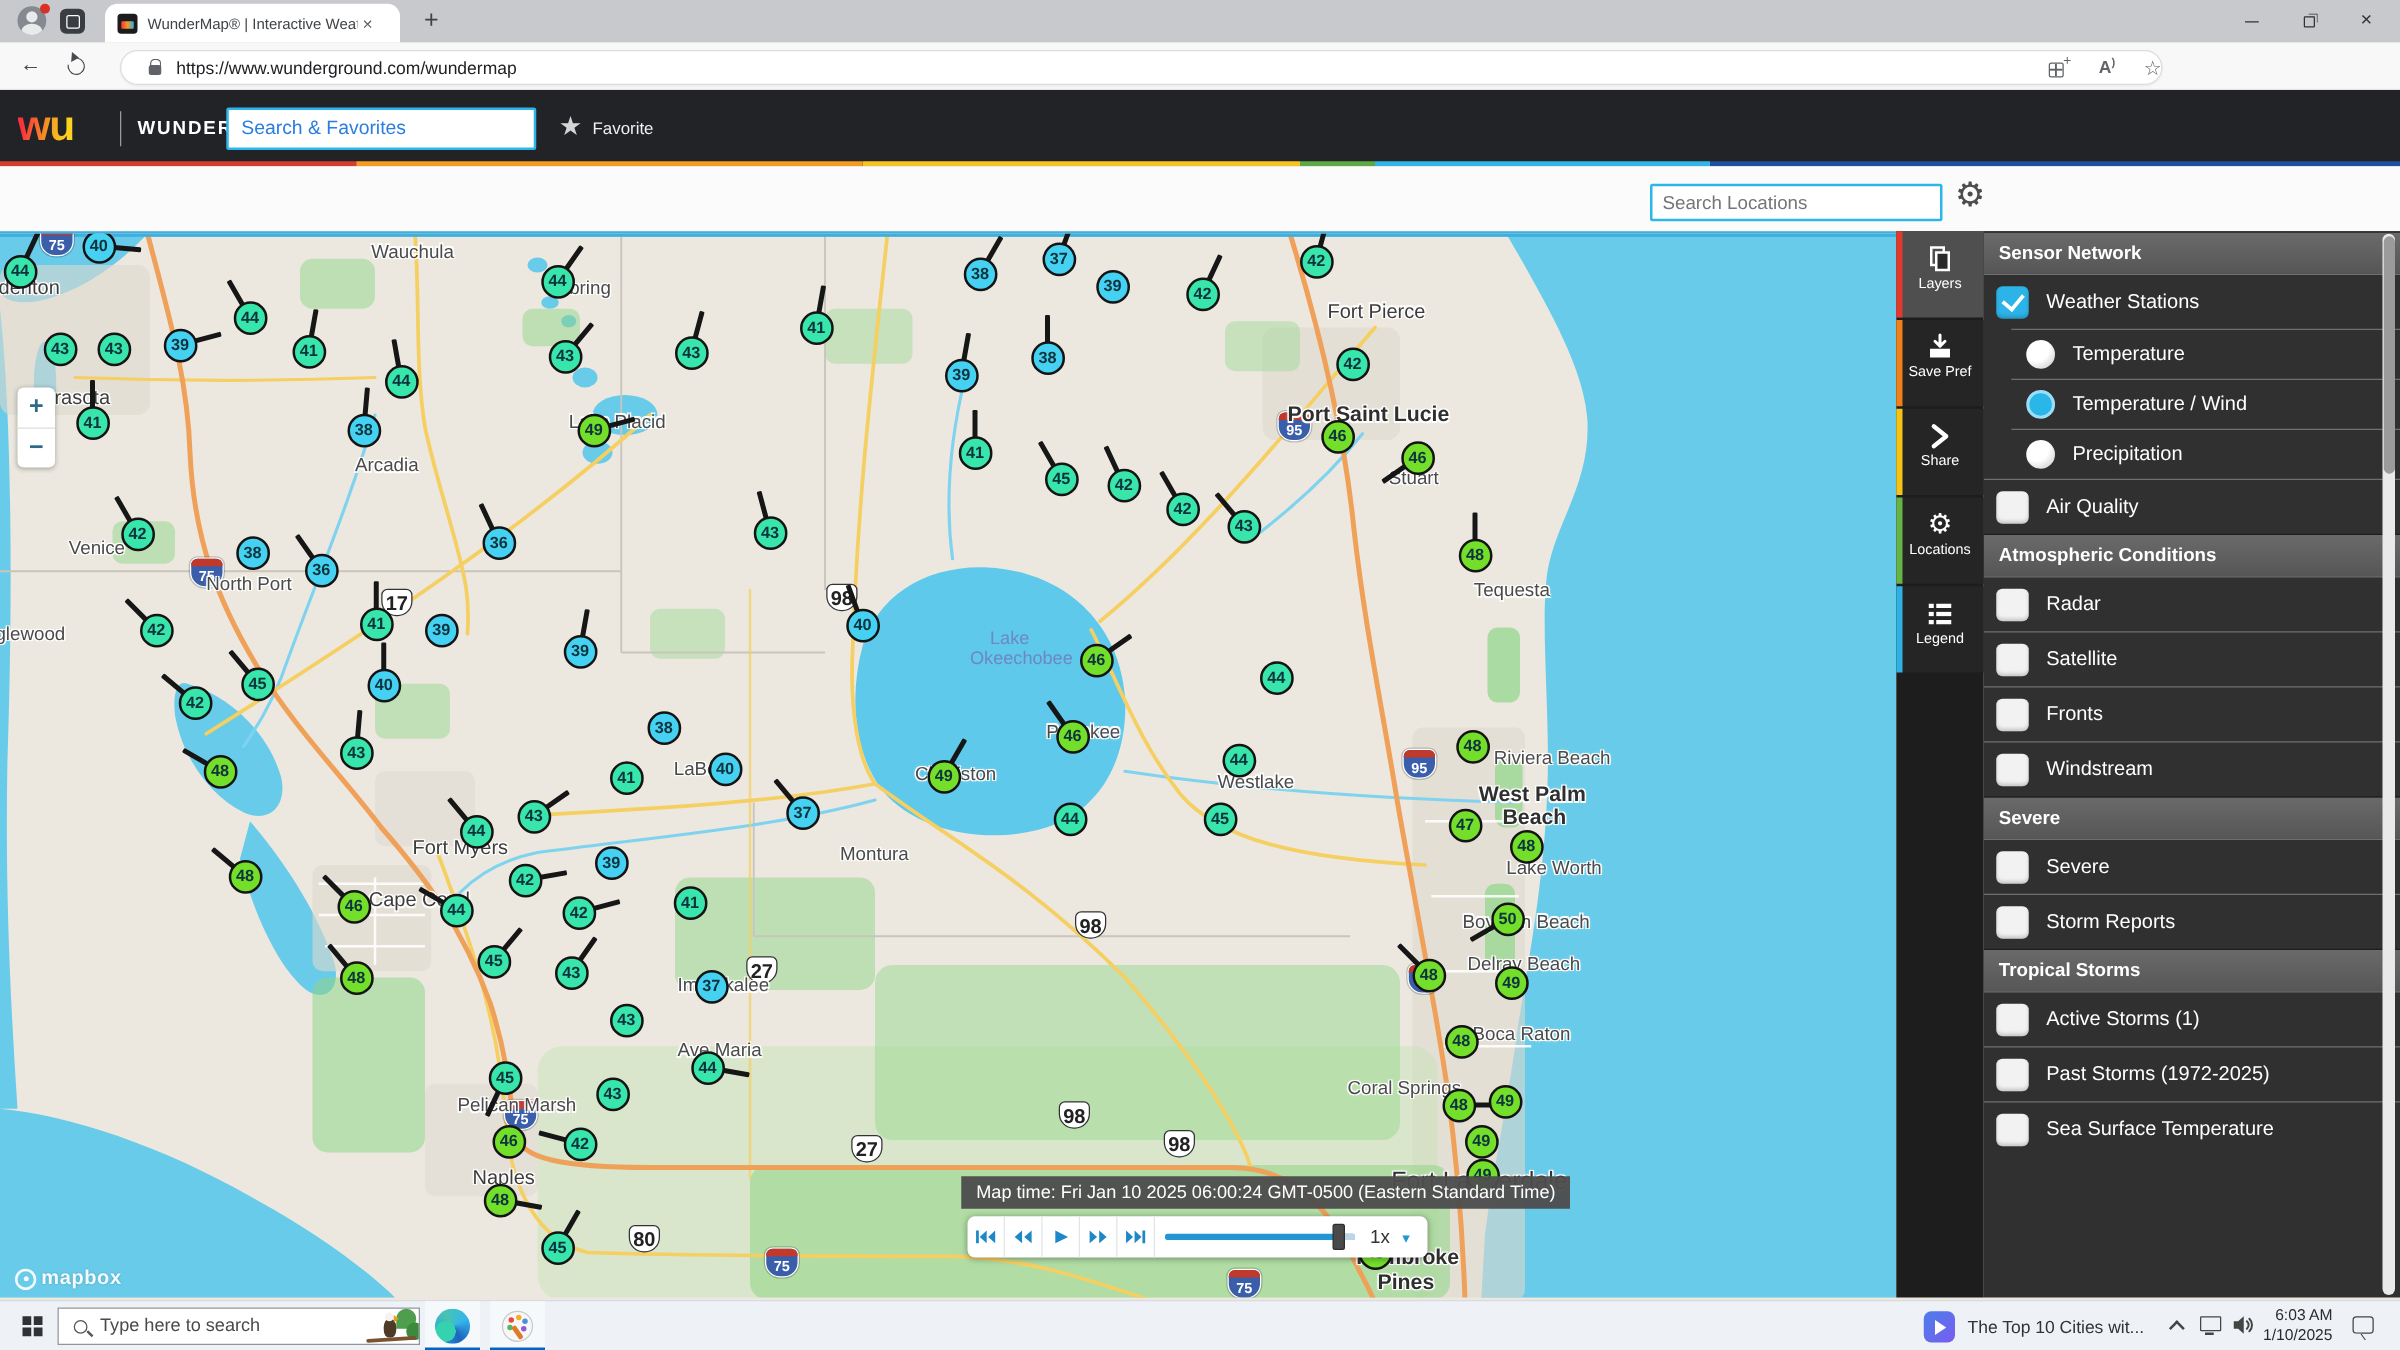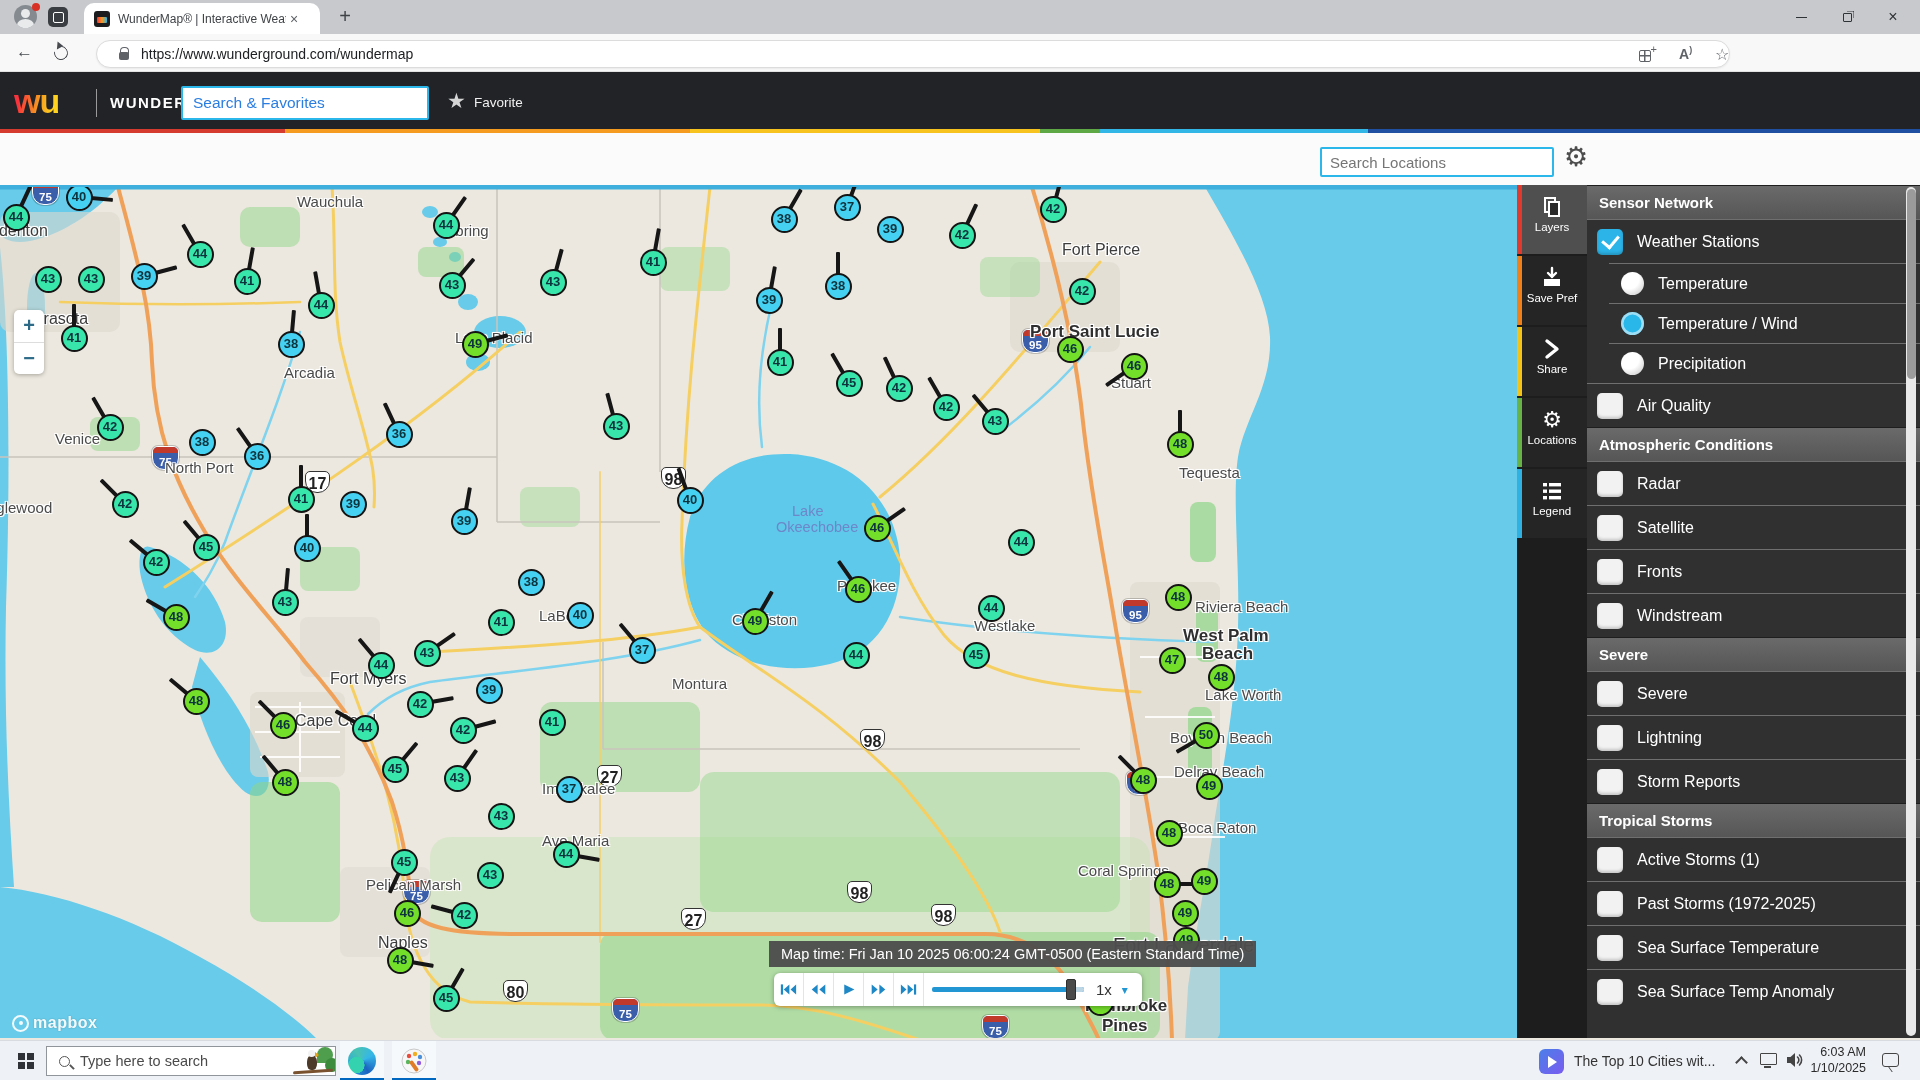--- a/index.html
+++ b/index.html
@@ -682,42 +682,34 @@
         <span class="cb"></span>
         <span class="lab">Windstream</span>
       </div>
       <div class="phead">Severe</div>
       <div class="prow">
         <span class="cb"></span>
         <span class="lab">Severe</span>
       </div>
       <div class="prow">
         <span class="cb"></span>
-        <span class="lab">Lightning</span>
-      </div>
-      <div class="prow">
-        <span class="cb"></span>
         <span class="lab">Storm Reports</span>
       </div>
       <div class="phead">Tropical Storms</div>
       <div class="prow">
         <span class="cb"></span>
         <span class="lab">Active Storms (1)</span>
       </div>
       <div class="prow">
         <span class="cb"></span>
         <span class="lab">Past Storms (1972-2025)</span>
       </div>
       <div class="prow">
         <span class="cb"></span>
         <span class="lab">Sea Surface Temperature</span>
-      </div>
-      <div class="prow">
-        <span class="cb"></span>
-        <span class="lab">Sea Surface Temp Anomaly</span>
       </div>
     </div>
   <div id="pscroll"></div>
   <div id="pthumb"></div>
 
   <div id="taskbar">
     <div id="start"></div>
     <div id="tsearch">
       <span class="mag"></span>
       <span class="ph">Type here to search</span>

